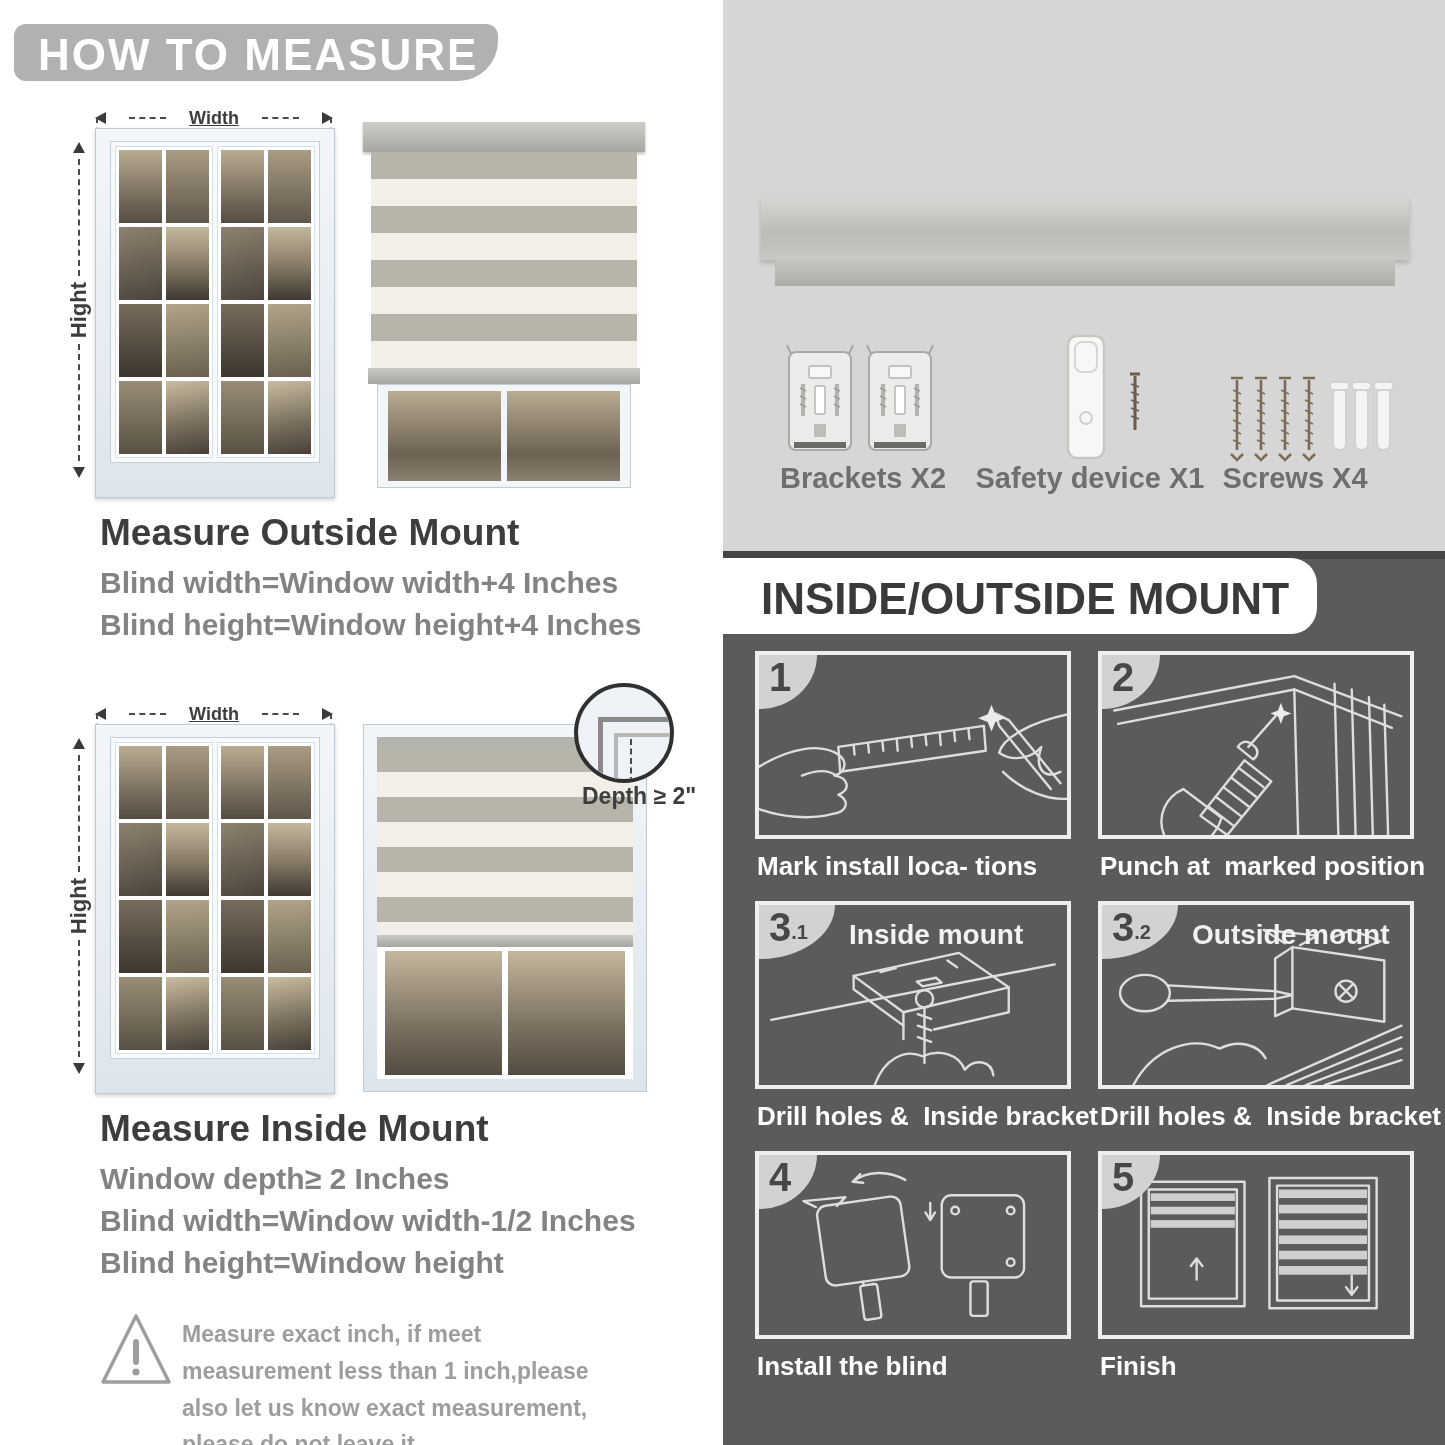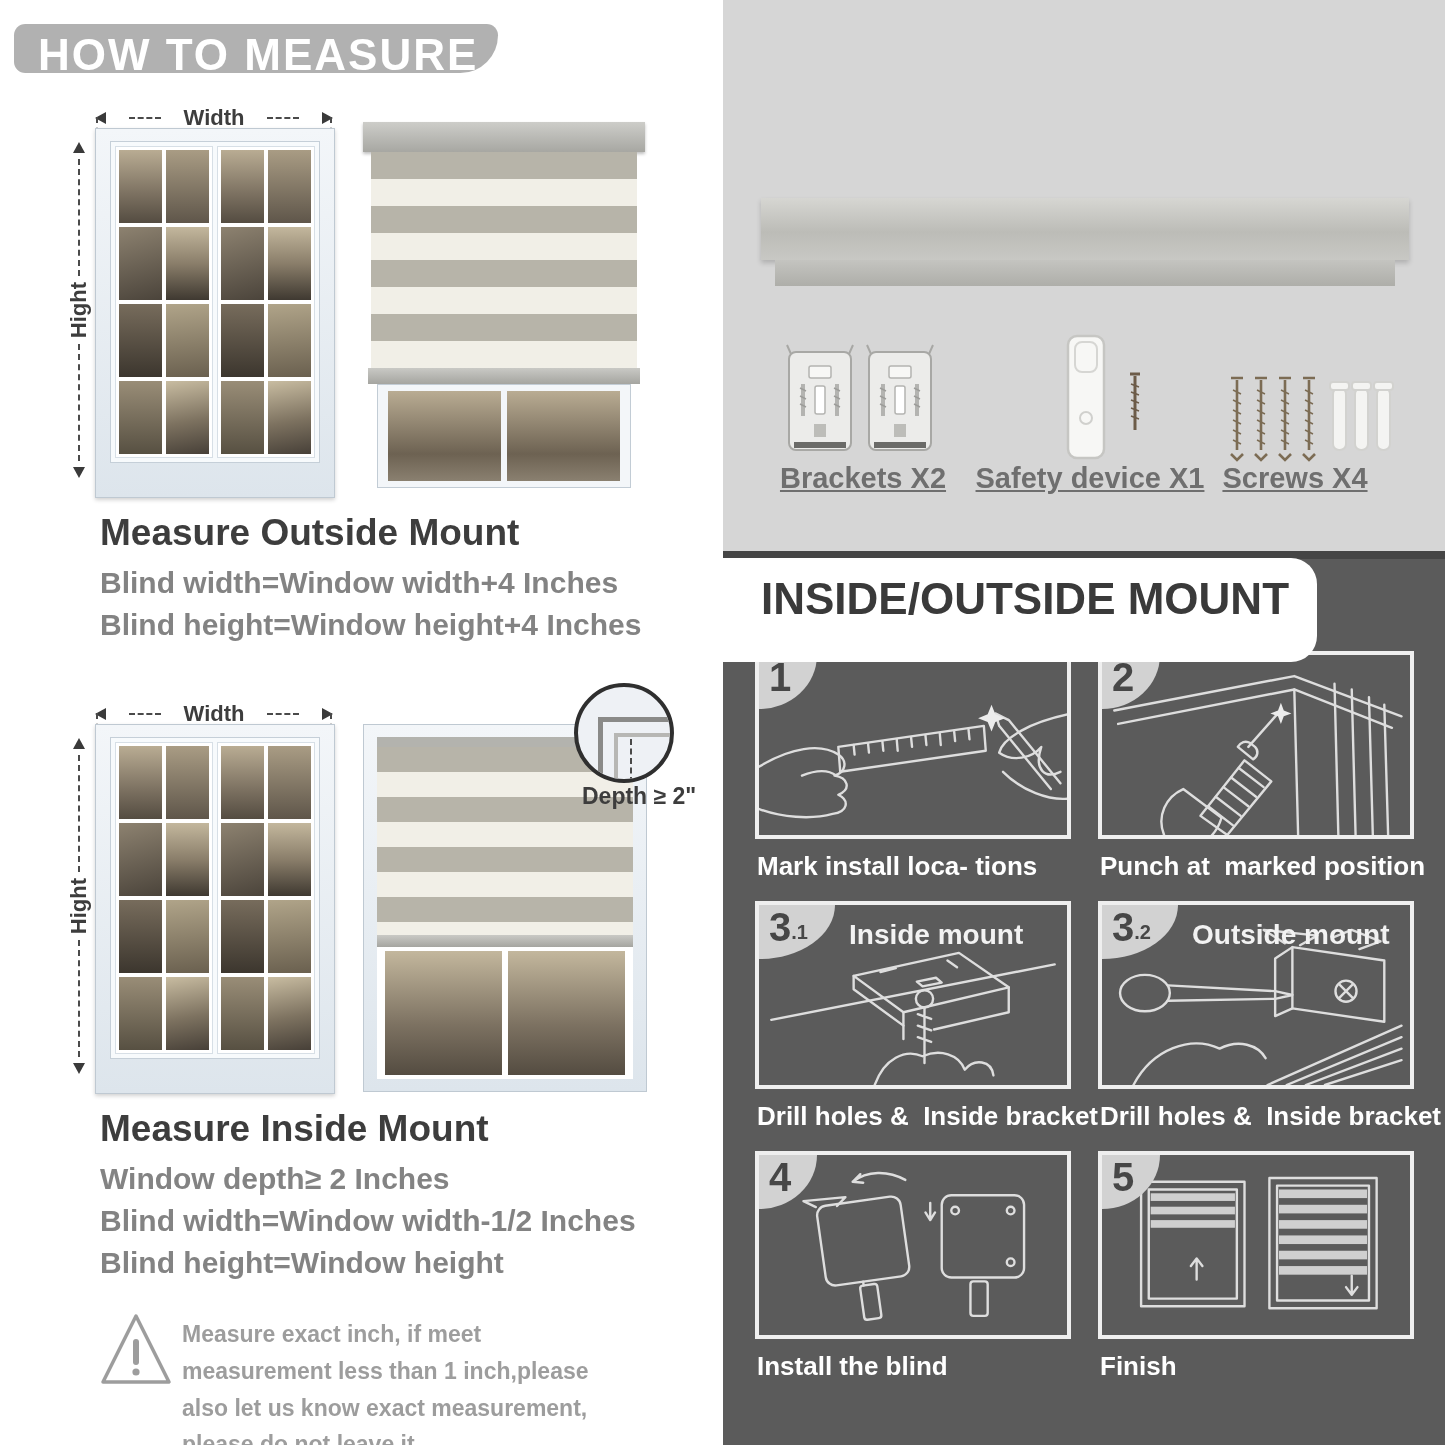--- a/index.html
+++ b/index.html
@@ -1,21 +1,21 @@
 <!DOCTYPE html>
 <html><head>
 <meta charset="utf-8">
 <style>
   html,body{margin:0;padding:0;}
   body{width:1445px;height:1445px;overflow:hidden;background:#ffffff;
        font-family:"Liberation Sans", sans-serif;}
   #canvas{position:relative;width:1445px;height:1445px;background:#ffffff;}
 
   
-  .lh-header{position:absolute;left:14px;top:24px;width:484px;height:49px;
+  .lh-header{position:absolute;left:14px;top:24px;width:484px;height:57px;
     background:#b1b1b1;border-radius:12px 12px 40px 12px;
     color:#ffffff;font-weight:bold;font-size:44px;letter-spacing:2px;
     line-height:62px;padding-left:24px;box-sizing:border-box;}
 
   
   .win{position:absolute;width:238px;height:368px;
     background:linear-gradient(180deg,#f3f6f9,#dde5ec);
     border:1px solid #bfc9d2;box-shadow:0 2px 4px rgba(0,0,0,.18);}
   .sashes{position:absolute;left:14px;right:14px;top:12px;bottom:34px;
     background:#f7fafc;border:1px solid #c5cfd8;display:flex;gap:4px;padding:4px;box-sizing:border-box;}
@@ -26,21 +26,21 @@
   .pane:nth-child(2){background:linear-gradient(180deg,#a99c84,#5f564a);}
   .pane:nth-child(3){background:linear-gradient(165deg,#8d8270,#4b443b);}
   .pane:nth-child(4){background:linear-gradient(180deg,#c3b79d,#8a7e6a 50%,#3f3931);}
   .pane:nth-child(5){background:linear-gradient(180deg,#776c5c,#3c362e);}
   .pane:nth-child(6){background:linear-gradient(175deg,#b0a489,#6a604f);}
   .pane:nth-child(7){background:linear-gradient(180deg,#998d77,#575042);}
   .pane:nth-child(8){background:linear-gradient(170deg,#c8bca1,#7d7260 55%,#474038);}
 
   
   .warrow{position:absolute;height:24px;display:flex;align-items:center;gap:23px;
-    color:#3d3d3d;font-weight:bold;font-size:22px;}
+    color:#3d3d3d;font-weight:bold;font-size:18px;text-decoration:underline;}
   .warrow .line{flex:1;border-top:2px dashed #4a4a4a;height:0;}
   .ah-l{width:0;height:0;border-top:6px solid transparent;border-bottom:6px solid transparent;border-right:11px solid #3a3a3a;}
   .ah-r{width:0;height:0;border-top:6px solid transparent;border-bottom:6px solid transparent;border-left:11px solid #3a3a3a;}
   .warrow::before{content:"";position:absolute;left:1px;top:11px;height:38px;border-left:2px dashed #4a4a4a;}
   .warrow::after{content:"";position:absolute;right:1px;top:11px;height:38px;border-left:2px dashed #4a4a4a;}
   .harrow{position:absolute;width:26px;display:flex;flex-direction:column;align-items:center;gap:6px;
     color:#3d3d3d;font-weight:bold;font-size:22px;}
   .harrow .vline{flex:1;border-left:2px dashed #4a4a4a;width:0;}
   .ah-u{width:0;height:0;border-left:6px solid transparent;border-right:6px solid transparent;border-bottom:11px solid #3a3a3a;}
   .ah-d{width:0;height:0;border-left:6px solid transparent;border-right:6px solid transparent;border-top:11px solid #3a3a3a;}
@@ -80,26 +80,26 @@
   .included-panel{position:absolute;left:723px;top:0;width:722px;height:551px;background:#d6d6d6;}
   .inc-header{position:absolute;left:0;top:14px;width:524px;height:92px;background:#ffffff;
     border-radius:0 30px 52px 0;color:#cdcdcd;font-weight:bold;font-size:44px;letter-spacing:2px;
     line-height:92px;padding-left:44px;box-sizing:border-box;}
   .product-label{position:absolute;left:0;top:140px;width:722px;text-align:center;
     color:#6d6d6d;font-weight:bold;font-size:32px;}
   .headrail{position:absolute;left:38px;top:198px;width:648px;}
   .hr-top{height:62px;background:linear-gradient(180deg,#d6d6d2 0%,#bcbcb7 55%,#c8c8c4 100%);
     box-shadow:0 3px 5px rgba(0,0,0,.18);}
   .hr-bottom{margin:0 14px;height:26px;background:linear-gradient(180deg,#c4c4c0,#aeaea9);}
-  .inc-item-label{position:absolute;top:462px;color:#6f6f6f;font-weight:bold;font-size:29px;text-align:center;text-decoration:underline;}
+  .inc-item-label{position:absolute;top:462px;color:#6f6f6f;font-weight:bold;font-size:29px;text-align:center;}
 
   
   .mount-panel{position:absolute;left:723px;top:551px;width:722px;height:894px;background:#5b5b5b;
     border-top:8px solid #454545;box-sizing:border-box;}
-  .m-header{position:absolute;left:723px;top:558px;width:594px;height:104px;background:#ffffff;
+  .m-header{position:absolute;left:723px;top:558px;width:594px;height:76px;background:#ffffff;
     border-radius:0 26px 26px 0;color:#3a3a3a;font-weight:bold;font-size:44px;
     line-height:82px;padding-left:38px;box-sizing:border-box;z-index:2;}
   .step{position:absolute;width:316px;height:188px;border:4px solid #efefef;box-sizing:border-box;background:#5b5b5b;}
   .step svg{display:block;width:100%;height:100%;}
   .badge{position:absolute;top:0;left:0;width:58px;height:54px;background:#d2d2d2;
     border-radius:0 0 100% 0;color:#474747;font-weight:bold;font-size:40px;
     padding:0 0 6px 10px;box-sizing:border-box;display:flex;align-items:flex-start;}
   .badge.wide{width:76px;}
   .badge .sub{font-size:20px;margin-top:16px;}
   .step-title{position:absolute;left:90px;top:14px;color:#f2f2f2;font-weight:bold;font-size:28px;white-space:pre;}

